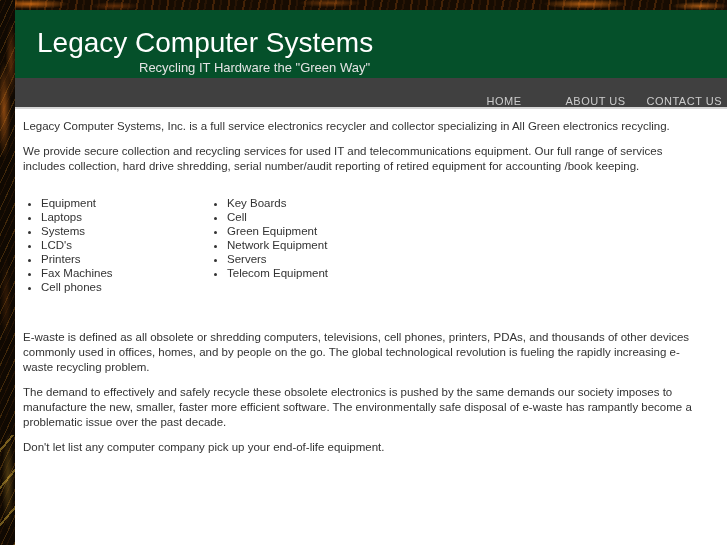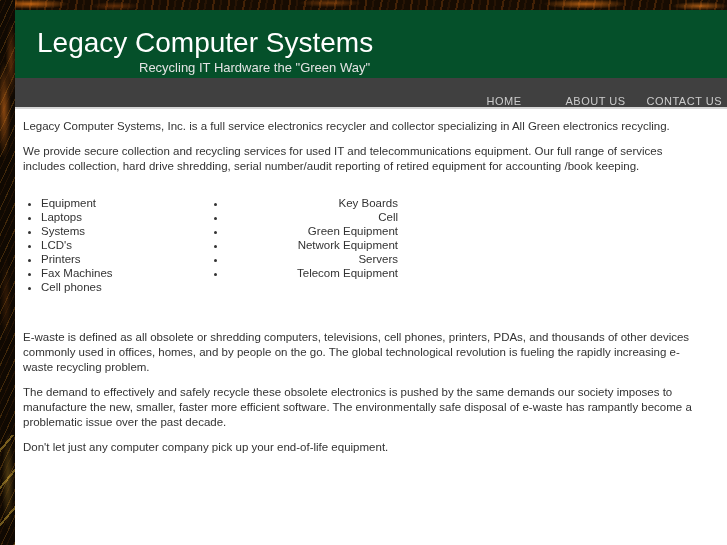--- a/index.html
+++ b/index.html
@@ -78,21 +78,21 @@
   .content p { margin: 10px 0; white-space: pre-wrap; }
   .content p:first-child { margin-top: 6px; }
 
   .equipment-lists { display: flex; margin-top: 22px; }
   .equipment-lists ul {
     margin: 0; padding: 0 0 0 18px;
     list-style: disc outside;
   }
   .equipment-lists li { line-height: 14px; padding: 0; }
   .col1 { margin-left: 11px; width: 168px; flex: none; }
-  .col2 { width: 171px; flex: none; text-align: right; }
+  .col2 { width: 171px; flex: none; }
   .col3 { width: 200px; flex: none; }
 
   .p-after-lists { margin-top: 36px !important; }
 </style>
 </head>
 <body>
 
 <div class="tex-top" data-name="background-ember-texture-top"></div>
 <div class="tex-left" data-name="background-ember-texture-left"></div>
 <div class="tex-left-gold" data-name="background-gold-streaks"></div>
@@ -130,16 +130,16 @@
         <li data-name="list-item">Cell</li>
         <li data-name="list-item">Green Equipment</li>
         <li data-name="list-item">Network Equipment</li>
         <li data-name="list-item">Servers</li>
         <li data-name="list-item">Telecom Equipment</li>
       </ul>
     </div>
 
     <p class="p-after-lists" data-name="ewaste-definition-paragraph">E-waste is defined as all obsolete or shredding computers, televisions, cell phones, printers, PDAs, and thousands of other devices commonly used in offices, homes, and by people on the go. The global technological revolution is fueling the rapidly increasing e-waste recycling problem.</p>
     <p data-name="demand-paragraph">The demand to effectively and safely recycle these obsolete electronics is pushed by the same demands our society imposes to manufacture the new, smaller, faster more efficient software. The environmentally safe disposal of e-waste has rampantly become a problematic issue over the past decade.</p>
-    <p data-name="dont-let-paragraph">Don't let just any computer company pick up your end-of-life equipment.</p>
+    <p data-name="dont-let-paragraph">Don't let list any computer company pick up your end-of-life equipment.</p>
 
   </main>
 </div>
 
 </body></html>

